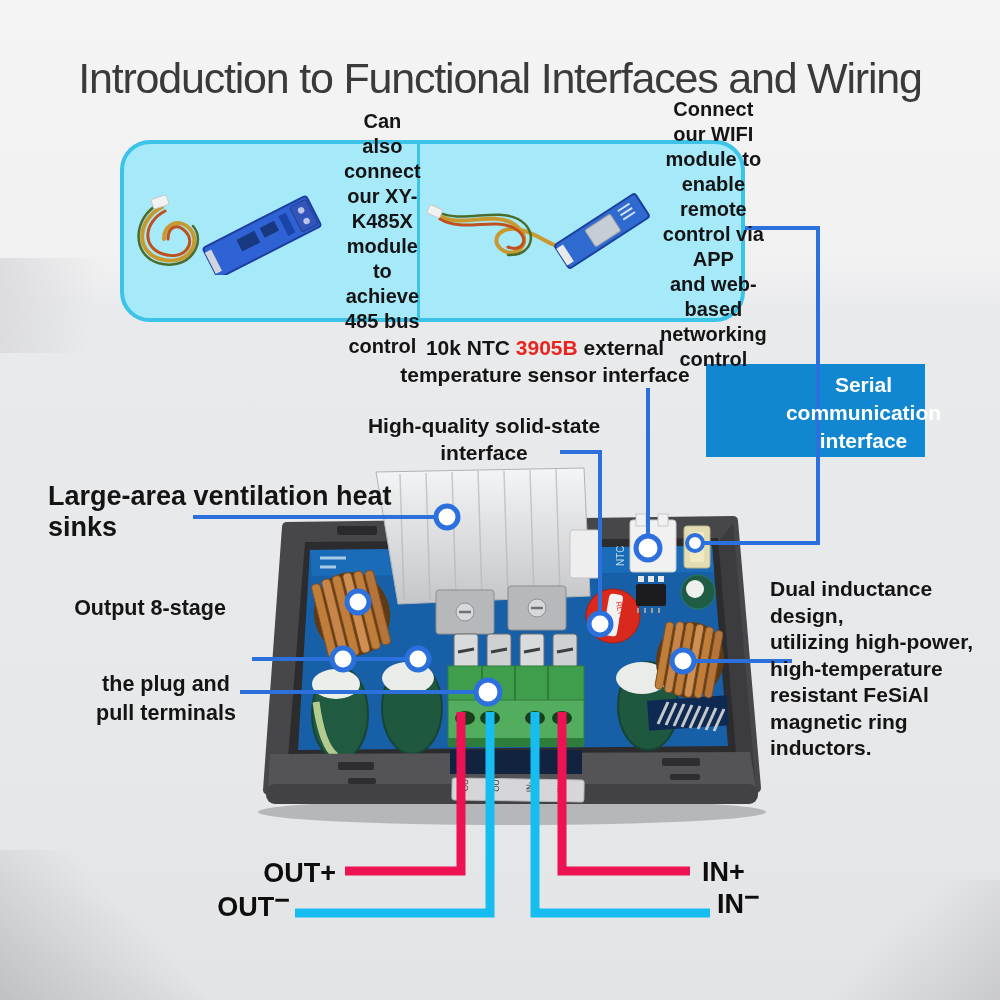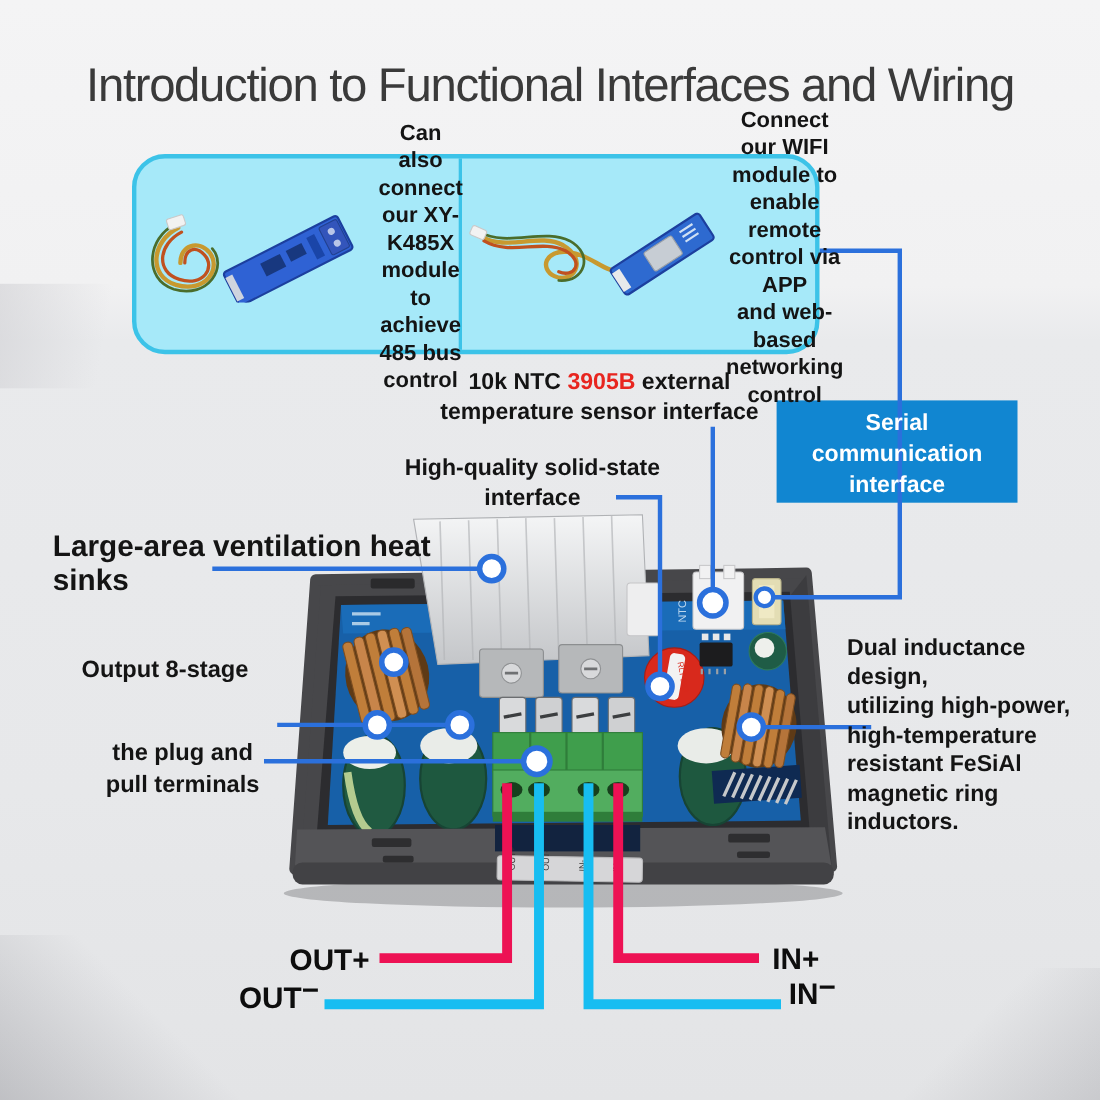--- a/index.html
+++ b/index.html
@@ -29,21 +29,21 @@
   .card-right{flex:1;}
   .card .pic{height:84px;display:flex;align-items:center;justify-content:center;}
   .card .cap{font-size:20px;line-height:25px;font-weight:700;color:var(--text-color);text-align:center;}
 
   .callout{position:absolute;color:var(--text-color);font-weight:700;z-index:6;}
   .ntc{left:395px;top:334px;width:300px;text-align:center;font-size:21px;line-height:27px;}
   .ntc .hl{color:var(--highlight-red);}
   .serial-box{position:absolute;left:706px;top:364px;width:219px;height:93px;
     background:var(--serial-bg);z-index:4;}
   .serial-text{left:706px;top:366px;width:219px;height:93px;display:flex;flex-direction:column;
-    justify-content:center;text-align:center;color:#ffffff;font-size:21px;line-height:28px;}
+    justify-content:center;text-align:center;color:#ffffff;font-size:21px;line-height:28px;padding-left:48px;}
   .cap-label{left:362px;top:412px;width:244px;text-align:center;font-size:21px;line-height:27px;}
   .heatsink-label{left:28px;top:481px;width:360px;font-size:27px;margin-left:20px;}
   .filter-label{left:35px;top:594px;width:230px;text-align:center;font-size:21.5px;line-height:29px;}
   .terminals-label{left:86px;top:670px;width:160px;text-align:center;font-size:21.5px;line-height:29px;}
   .induct-label{left:770px;top:576px;width:228px;font-size:21px;line-height:26.5px;}
 
   .wire-label{position:absolute;font-size:27px;font-weight:700;color:#0d0d0d;z-index:6;}
   .wl-outp{left:230px;top:858px;width:106px;text-align:right;}
   .wl-outm{left:180px;top:892px;width:110px;text-align:right;}
   .wl-inp{left:702px;top:857px;width:110px;}

